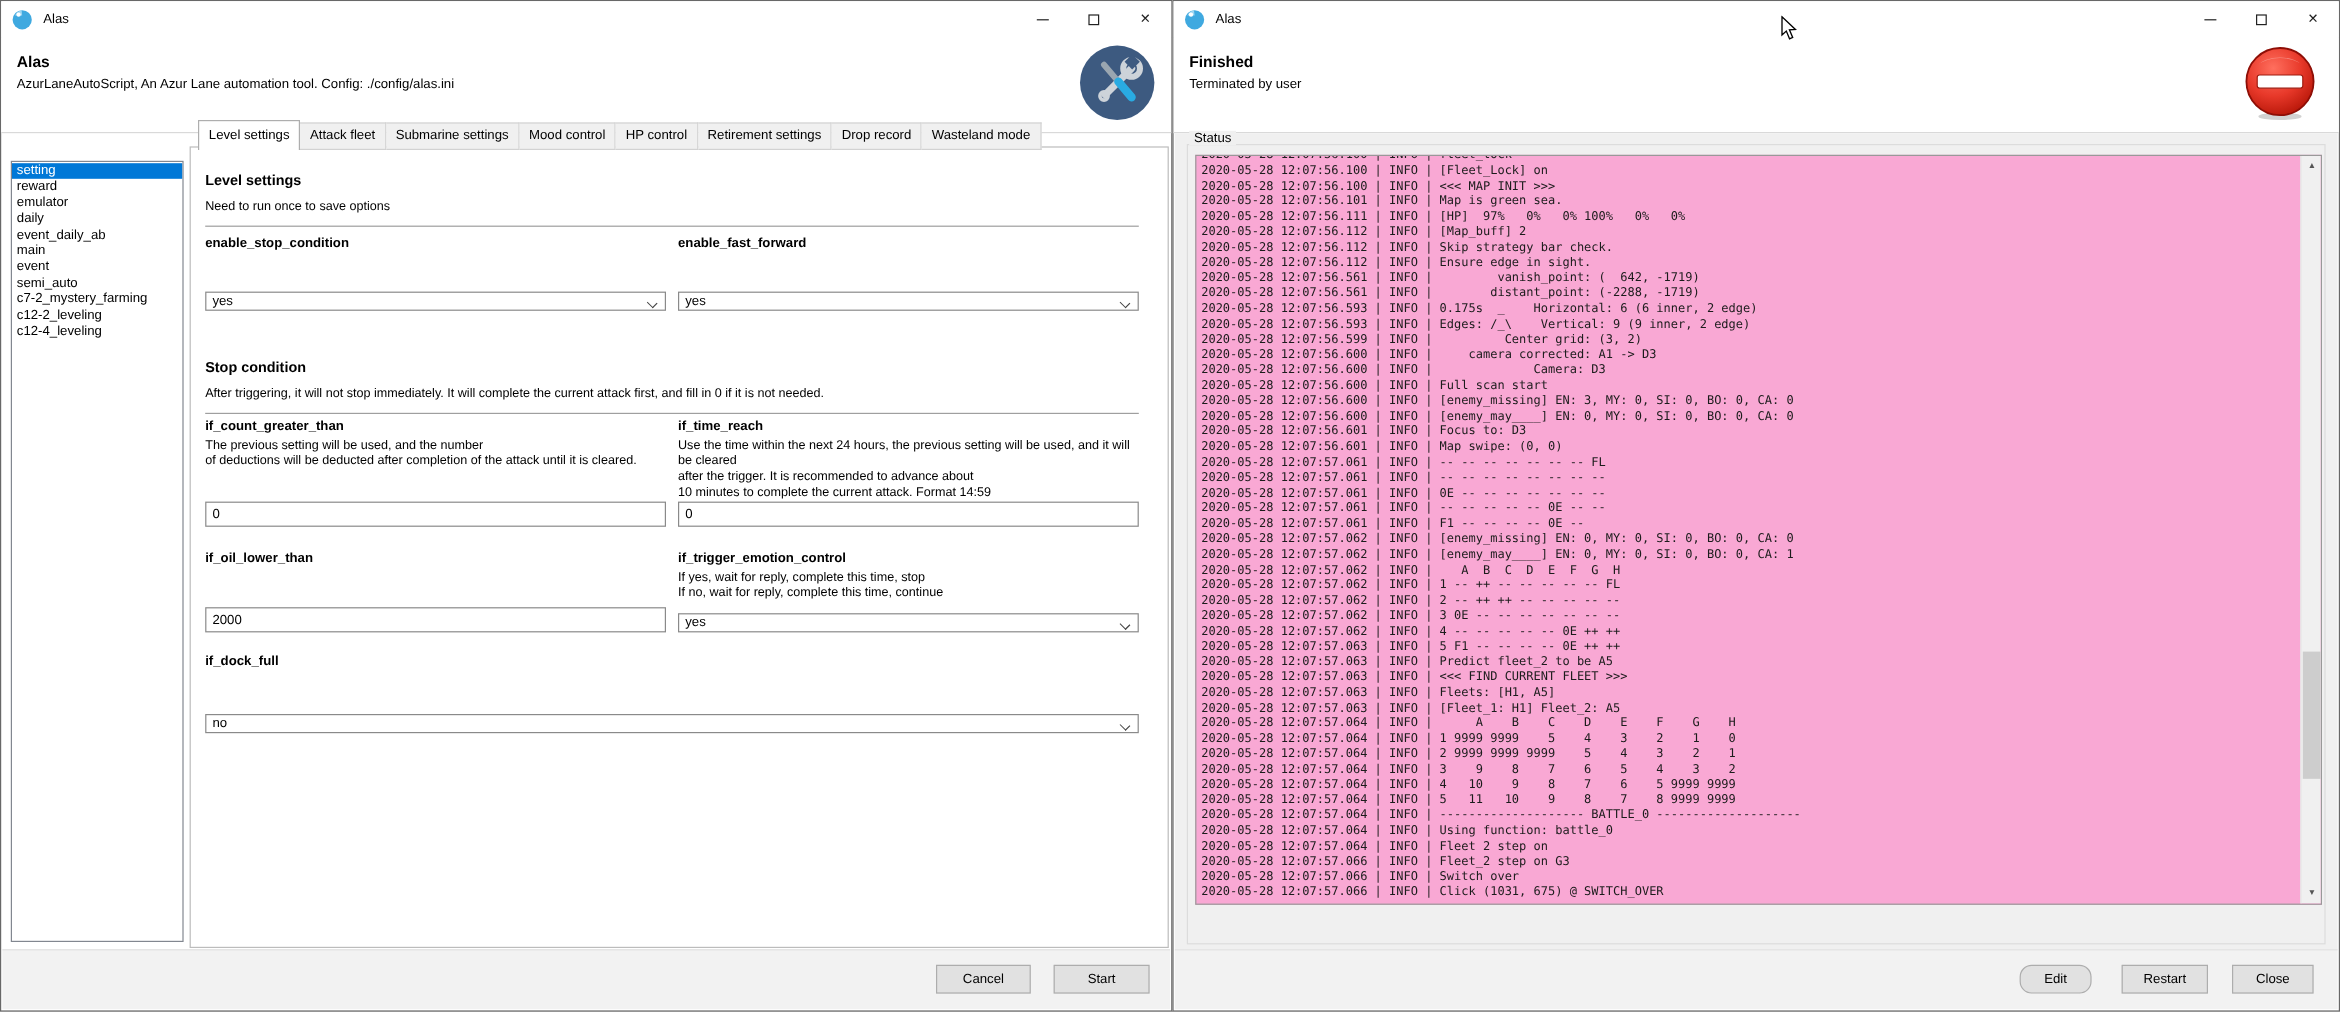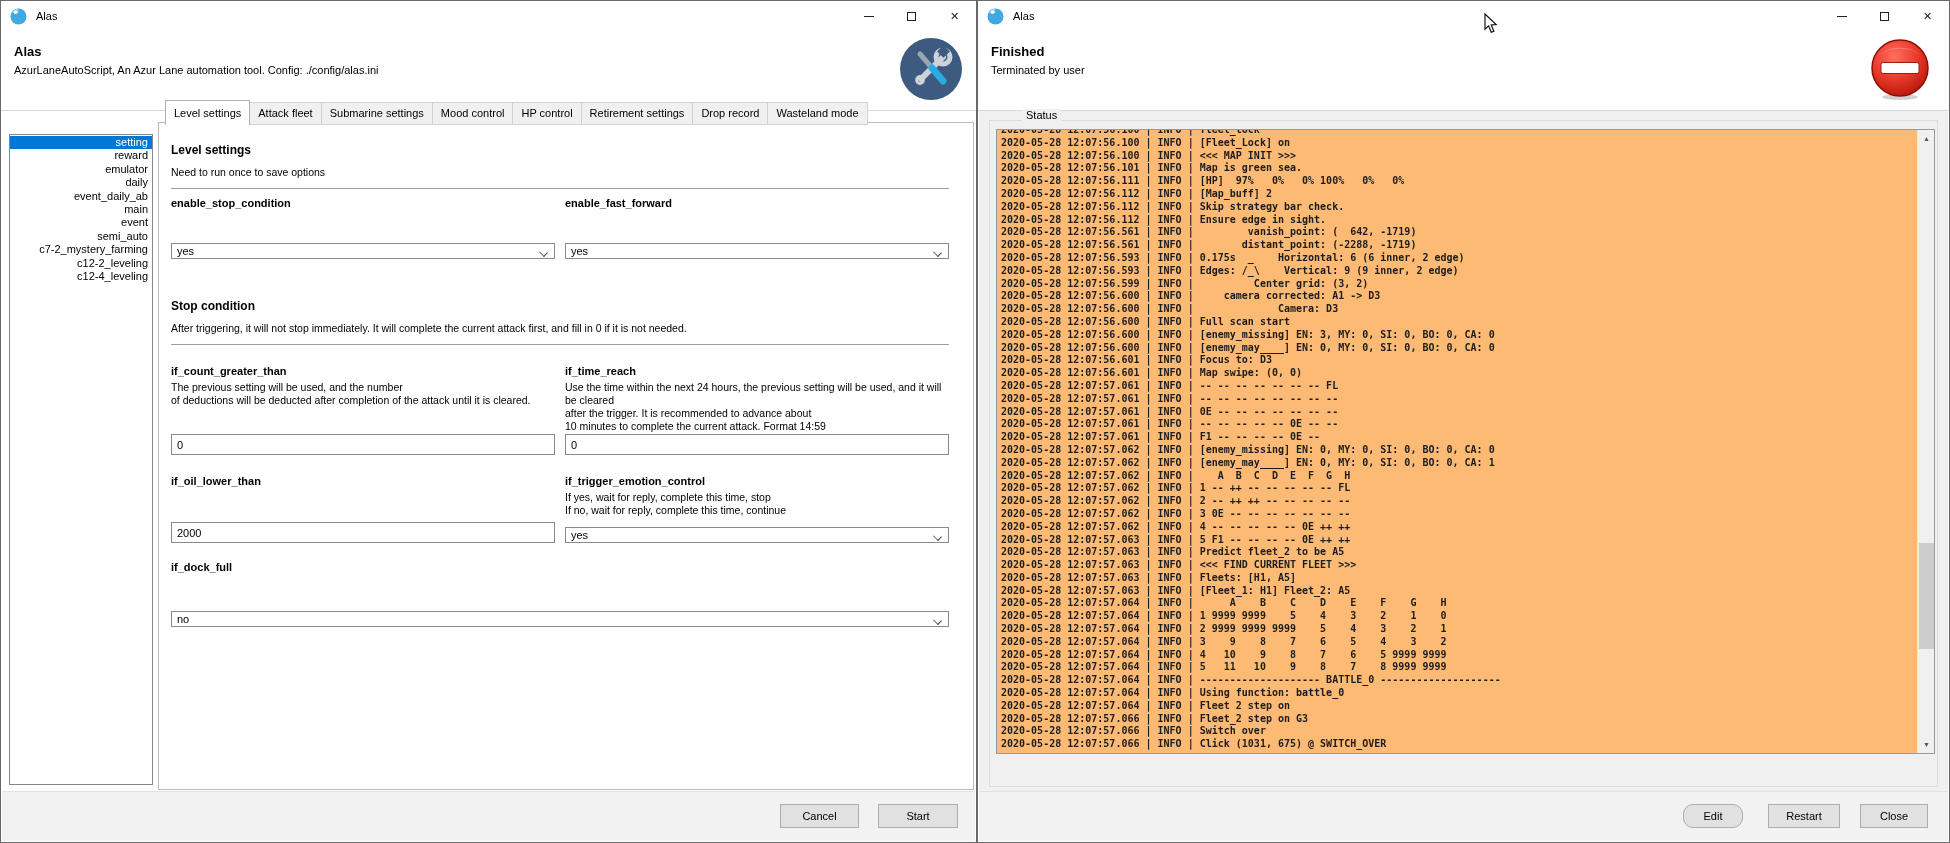--- a/index.html
+++ b/index.html
@@ -24,61 +24,61 @@
   .hdr { position:relative; height:80px; border-bottom:1px solid #d9d9d9; background:#fff; }
   .hdr-title { position:absolute; left:13px; top:13px; font-size:13px; font-weight:bold; }
   .hdr-sub   { position:absolute; left:13px; top:33px; font-size:11px; }
   .hdr-icon  { position:absolute; top:6px; width:64px; height:64px; }
   #win-left  .hdr-icon { right:13px; }
   #win-right .hdr-icon { right:17px; }
 
   
   .fn-label { position:absolute; left:12px; top:116px; font-size:11px; font-weight:bold;margin-top:28px; }
   .fn-list  { position:absolute; left:8px; top:133px; width:144px; bottom:57px; border:1px solid #828790; background:#fff; padding:1px 0; font-size:11px; overflow:hidden; }
-  .fn-item  { padding:0 4px; line-height:13.4px; white-space:nowrap; cursor:default;text-align:right; }
+  .fn-item  { padding:0 4px; line-height:13.4px; white-space:nowrap; cursor:default; }
   .fn-item.selected { background:#0078d7; color:#fff; }
 
   .tabstrip { position:absolute; left:164px; top:101px; display:flex; z-index:3; font-size:11px; }
   .tab { background:#f0f0f0; border:1px solid #d2d2d2; border-left:none; padding:3px 8px 2px 8px; line-height:15px; white-space:nowrap; }
   .tab:first-child { border-left:1px solid #d2d2d2; }
   .tab.active { background:#fff; border:1px solid #aeaeae; border-bottom:none; margin-top:-2px; padding-top:5px; padding-bottom:4px; position:relative; }
 
   .content { position:absolute; left:157px; top:121px; right:2px; bottom:52px; background:#fff; border:1px solid #bcbcbc; padding:20px 24px 0 12px; z-index:1; overflow:hidden; }
   .sec-h { font-size:12px; font-weight:bold; }
   .sec-d { font-size:10.5px; margin-top:9px; white-space:pre-line; }
   .rule  { border:none; border-top:1px solid #9f9f9f; margin:10px 0 0 0; }
 
   .grid2 { display:grid; grid-template-columns:1fr 1fr; column-gap:10px; }
   .cell  { display:flex; flex-direction:column; }
   .flabel{ font-size:11px; font-weight:bold; }
   .fdesc { font-size:10.5px; margin-top:4px; white-space:pre-line; line-height:13px; }
   .ctl   { margin-top:auto; }
   .row-a { margin-top:8px; height:62px; }
-  .row-b { margin-top:20px; height:90px; }
+  .row-b { margin-top:4px; height:90px; }
   .row-c { margin-top:20px; height:68px; }
   .row-d { margin-top:18px; height:66px; display:flex; flex-direction:column; }
   .secgap { margin-top:40px; }
 
   .selectbox { position:relative; height:16px; border:1px solid #8a8a8a; background:#fff; font-size:11px; display:flex; align-items:center; padding:0 20px 0 5px; }
   .chev { position:absolute; right:7px; top:6px; width:7px; height:7px; border-right:1px solid #444; border-bottom:1px solid #444; transform:rotate(45deg) scale(1,.8); transform-origin:center; margin-top:-1px; }
   .textinput { height:21px; width:100%; border:1px solid #8a8a8a; background:#fff; font-size:11px; padding:0 5px; font-family:"Liberation Sans",sans-serif; }
 
   .bottombar { position:absolute; left:1px; right:1px; bottom:1px; height:50px; background:#f2f2f2; border-top:1px solid #e2e2e2; }
   .btn { position:absolute; top:12px; height:24px; background:#e1e1e1; border:1px solid #adadad; font-size:11px; font-family:"Liberation Sans",sans-serif; display:flex; align-items:center; justify-content:center; }
   #btn-cancel { left:778px; width:79px; }
   #btn-start  { left:876px; width:80px; }
   #btn-edit    { left:704px; width:60px;border-radius:10px; }
   #btn-restart { left:789px; width:72px; }
   #btn-close   { left:881px; width:68px; }
 
   
   .rbody { position:absolute; left:1px; right:1px; top:110px; bottom:51px; background:#f0f0f0; }
   .status-frame { position:absolute; left:10px; right:10px; top:9px; bottom:4px; border:1px solid #dcdcdc; }
-  .status-label { position:absolute; left:12px; top:-2px; font-size:11px; background:#f0f0f0; padding:0 4px; z-index:2;margin-left:31px; }
-  .logbox { position:absolute; left:17px; right:13px; top:18px; bottom:37px; background:#fdba74; border:1px solid #999; overflow:hidden;font-weight:bold; }
+  .status-label { position:absolute; left:12px; top:-2px; font-size:11px; background:#f0f0f0; padding:0 4px; z-index:2; }
+  .logbox { position:absolute; left:17px; right:13px; top:18px; bottom:37px; background:#f9a8d4; border:1px solid #999; overflow:hidden; }
   .logscroll { position:absolute; right:0; top:0; bottom:0; width:17px; background:#f0f0f0; border-left:1px solid #e6e6e6; }
   .sb-arrow { position:absolute; left:0; width:17px; height:17px; display:flex; align-items:center; justify-content:center; font-size:7px; color:#555; }
   .sb-up { top:0; } .sb-down { bottom:0; }
   .sb-thumb { position:absolute; left:1px; width:15px; top:413px; height:106px; background:#cdcdcd; }
   .loglines { position:absolute; left:4px; top:-6px; right:20px; font-family:"DejaVu Sans Mono", monospace; font-size:10px; line-height:12.8px; color:#1c1c1c; }
   .logline { white-space:pre; }
 
   
   #cursor { position:absolute; left:1484px; top:13px; z-index:50; pointer-events:none; }
 </style>

